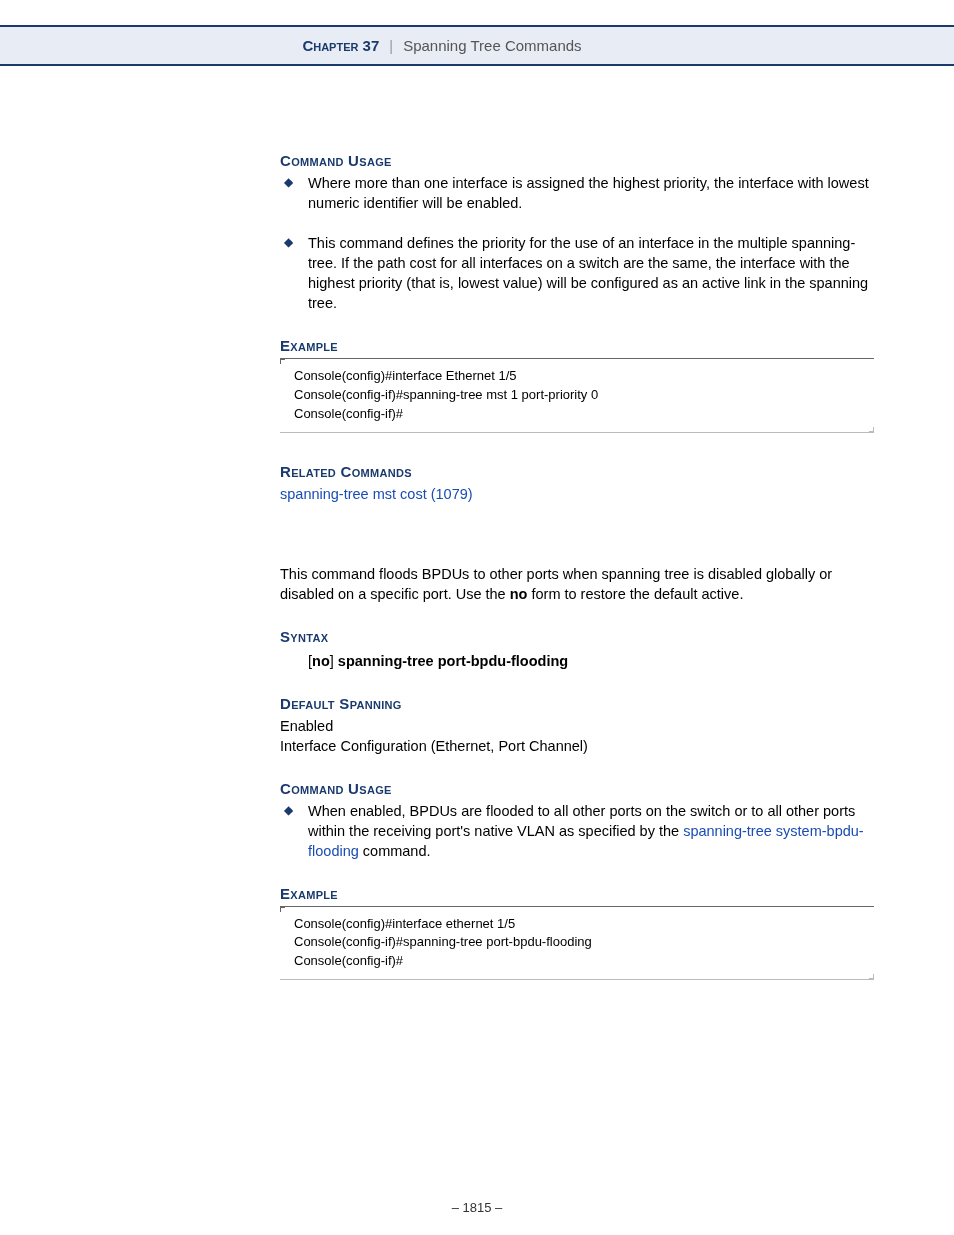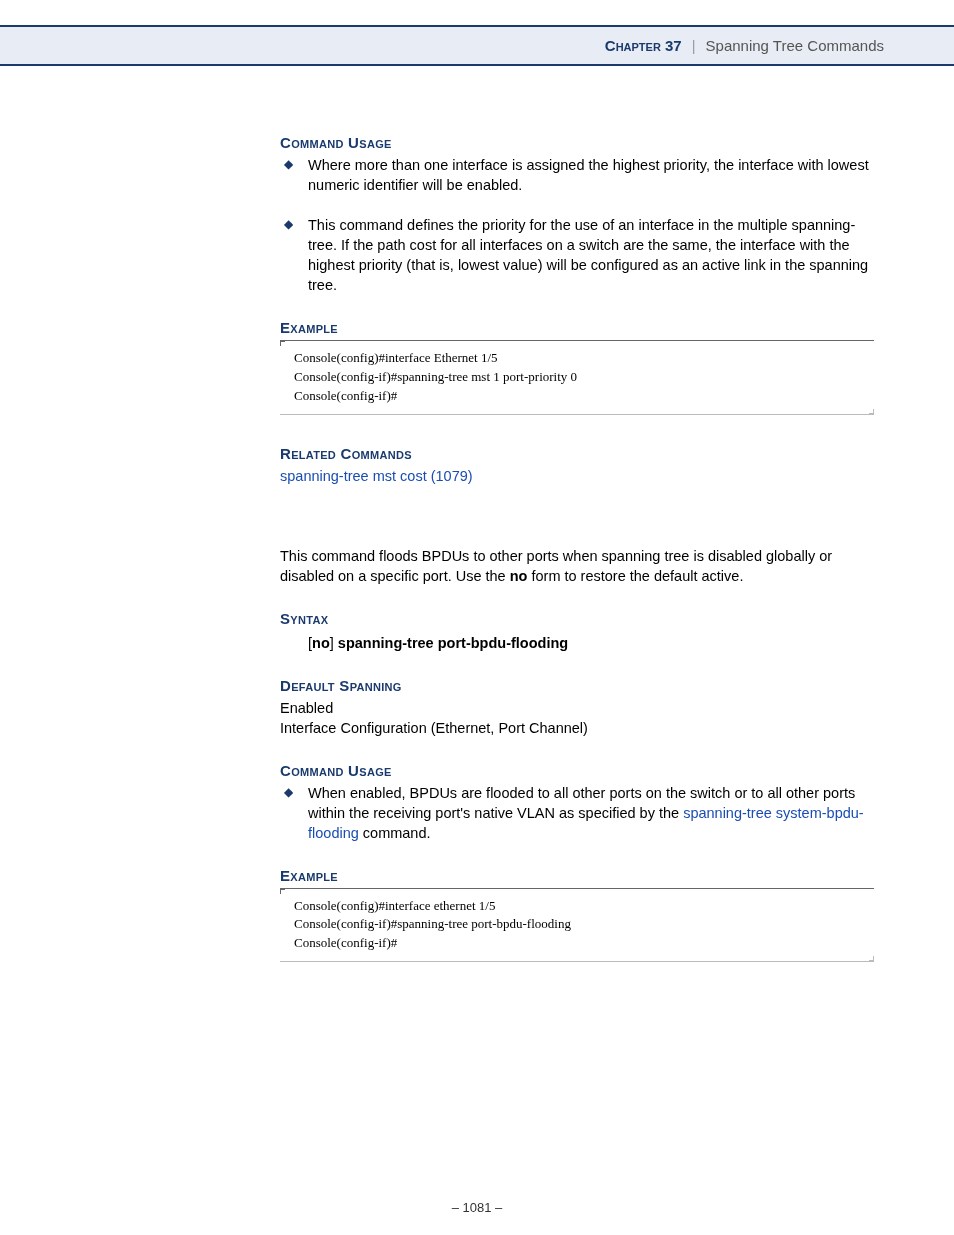--- a/index.html
+++ b/index.html
@@ -14,39 +14,39 @@
     width: 954px;
     margin: 0 auto;
     position: relative;
     min-height: 1235px;
   }
   .header-band {
     border-top: 2px solid #1a3a6e;
     border-bottom: 2px solid #1a3a6e;
     background: #e8ecf4;
     padding: 10px 70px 10px 0;
-    text-align: right;
+    text-align: center;
     margin-top: 25px;
   }
   .chapter-label {
     font-variant: small-caps;
     font-weight: bold;
     color: #1a3a6e;
     font-size: 15px;
   }
   .chapter-sep {
     color: #999;
     margin: 0 6px;
   }
   .chapter-title {
     color: #555;
     font-size: 15px;
   }
   .content {
-    margin: 68px 80px 0 280px;
+    margin: 86px 80px 0 280px;
   }
   .section-heading {
     font-variant: small-caps;
     font-weight: bold;
     color: #1a3a6e;
     font-size: 15px;
     margin-top: 24px;
     margin-bottom: 4px;
     letter-spacing: 0.3px;
   }
@@ -66,21 +66,21 @@
     color: #1a3a6e;
     position: absolute;
     left: 4px;
     top: 1px;
     font-size: 12px;
   }
   .code-block {
     border-top: 1px solid #666;
     border-bottom: 1px solid #bbb;
     padding: 8px 14px;
-    font-family: Liberation Serif, serif;
+    font-family: Liberation Sans, sans-serif;
     font-size: 13px;
     line-height: 1.45;
     white-space: pre;
     margin-top: 4px;
     position: relative;
   }
   .code-block::before {
     content: "";
     position: absolute;
     left: 0; top: 0;
@@ -173,14 +173,14 @@
       </ul>
 
       <div class="section-heading">Example</div>
       <div class="code-block">Console(config)#interface ethernet 1/5
 Console(config-if)#spanning-tree port-bpdu-flooding
 Console(config-if)#</div>
     </div>
 
   </div>
 
-  <div class="footer-page">– 1081 –</div>
+  <div class="footer-page">– 1815 –</div>
 </div>
 
 </body></html>

